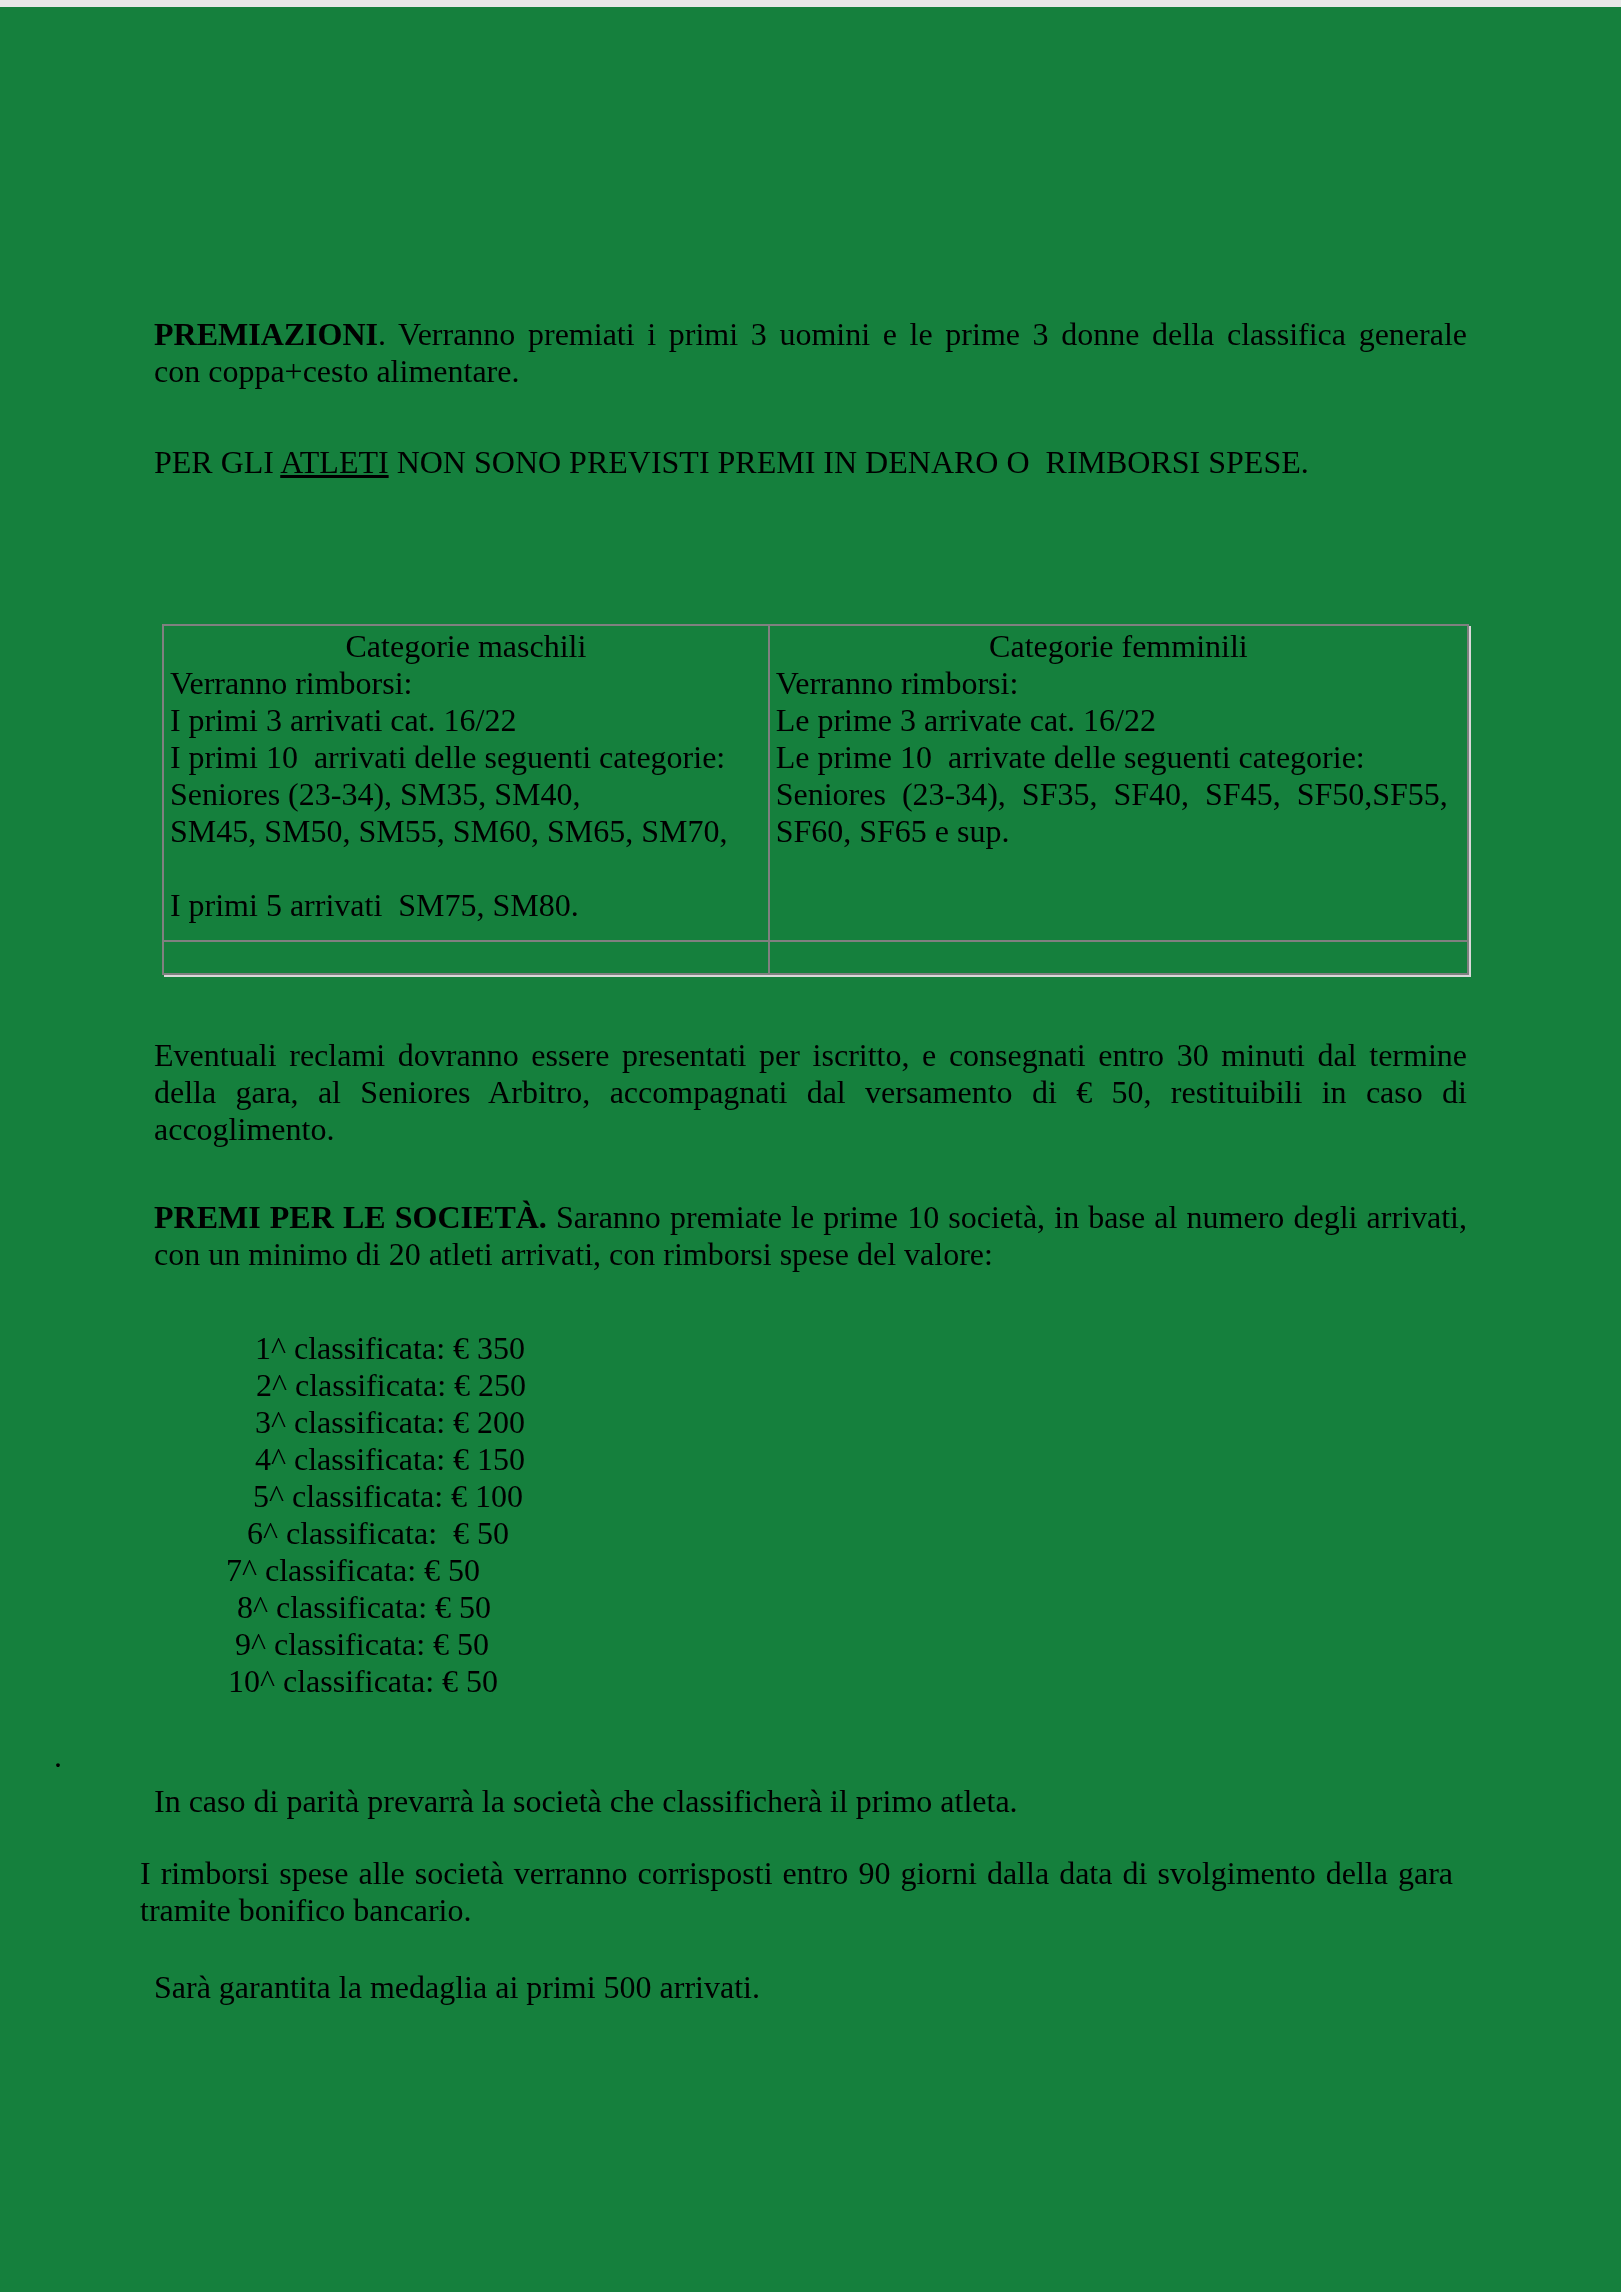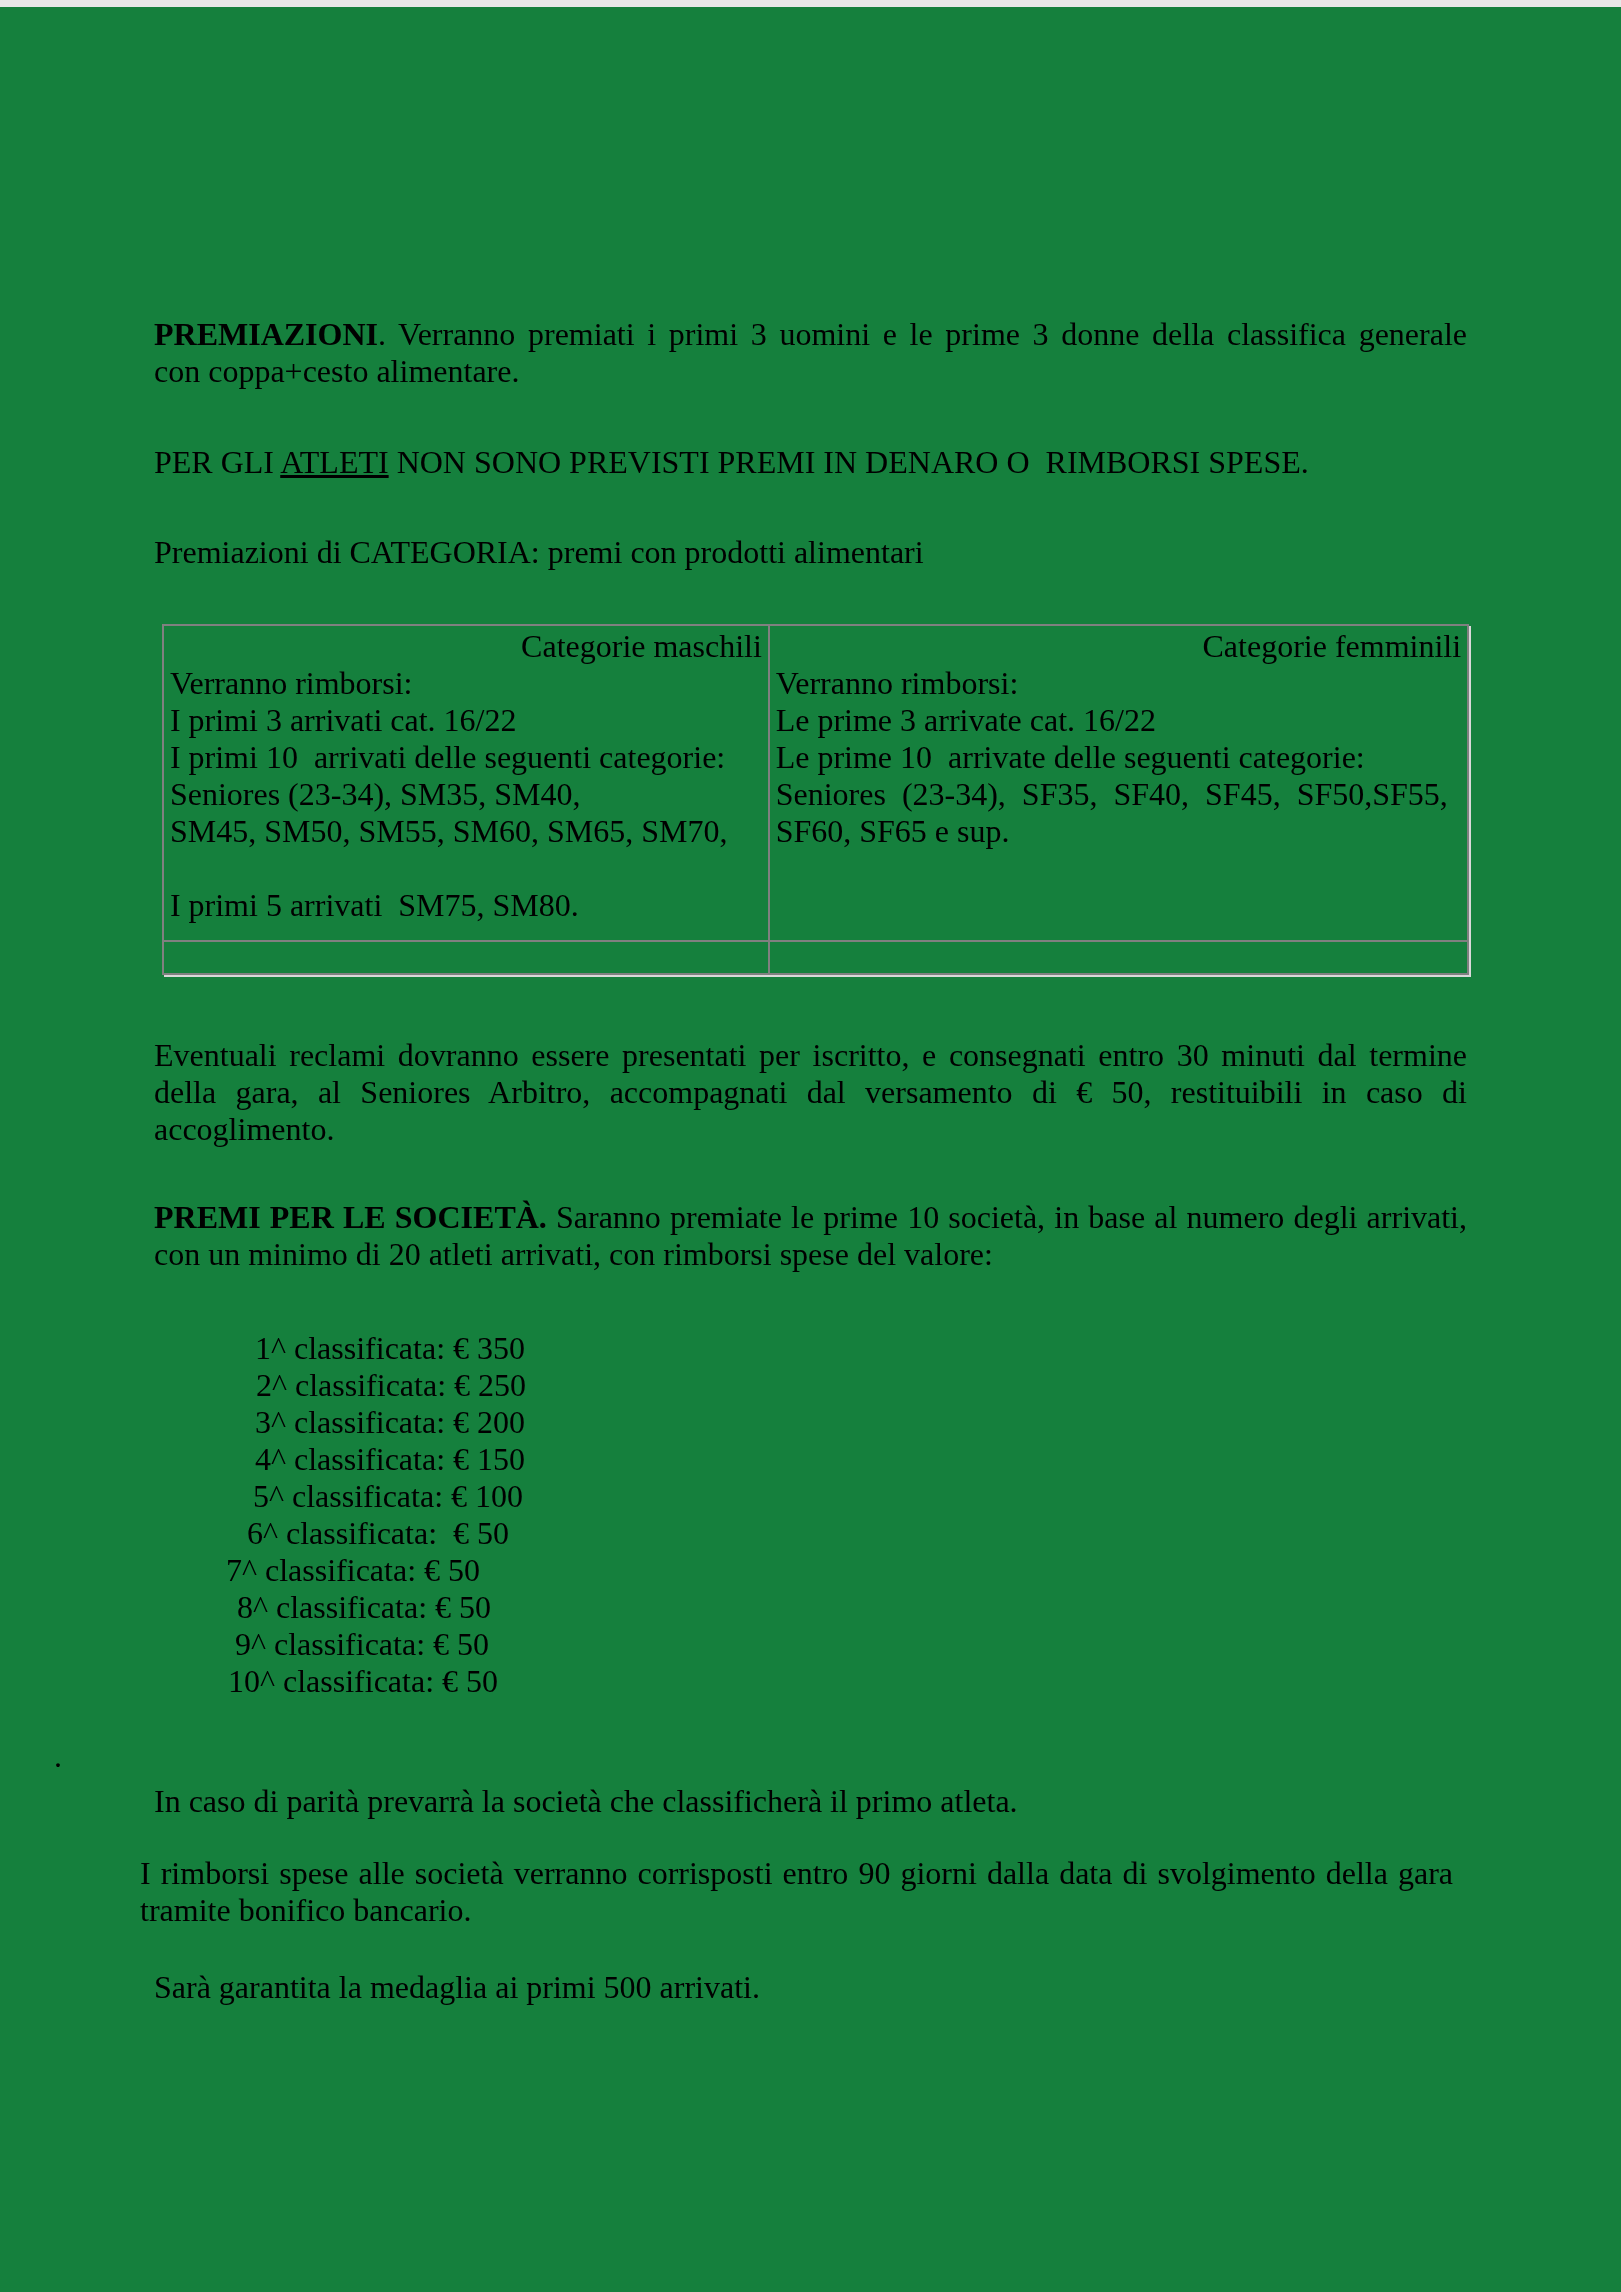--- a/index.html
+++ b/index.html
@@ -38,21 +38,21 @@
     box-shadow:2px 2px 0 #d9d9d9;
   }
   table.cat td{
     border:2px solid #808080;
     vertical-align:top;
     padding:2px 5.9px 0 5.9px;
   }
   td.col-male{width:592px;}
   tr.row-main td{height:312px;}
   tr.row-empty td{height:29px;}
-  .cell .ln:first-child{text-align:right;white-space:normal;}
+  .cell .ln:first-child{text-align:center;white-space:normal;}
 
   
   .prize-list{left:154px;top:1323px;width:1078px;}
   .prize-list .ln:nth-child(1){margin-left:101px;}
   .prize-list .ln:nth-child(2){margin-left:102px;}
   .prize-list .ln:nth-child(3){margin-left:101px;}
   .prize-list .ln:nth-child(4){margin-left:101px;}
   .prize-list .ln:nth-child(5){margin-left:99px;}
   .prize-list .ln:nth-child(6){margin-left:93px;}
   .prize-list .ln:nth-child(7){margin-left:72px;}
@@ -67,23 +67,20 @@
 
   <div class="block p-premiazioni">
     <div class="ln jl"><span class="b">PREMIAZIONI</span><span>.  Verranno premiati i primi 3 uomini e le prime 3 donne della classifica generale</span></div>
     <div class="ln">con coppa+cesto alimentare.</div>
   </div>
 
   <div class="block p-atleti">
     <div class="ln"><span>PER GLI </span><span class="u">ATLETI</span><span> NON SONO PREVISTI PREMI IN DENARO O  RIMBORSI SPESE.</span></div>
   </div>
 
-  <div class="block p-categoria">
-    <div class="ln">Premiazioni di CATEGORIA: premi con prodotti alimentari</div>
-  </div>
 
   <table class="cat">
     <tbody>
         <tr class="row-main">
       <td class="col-male cell">
         <div class="ln">Categorie maschili</div>
         <div class="ln">Verranno rimborsi:</div>
         <div class="ln">I primi 3 arrivati cat. 16/22</div>
         <div class="ln">I primi 10  arrivati delle seguenti categorie:</div>
         <div class="ln">Seniores (23-34), SM35, SM40,</div>

